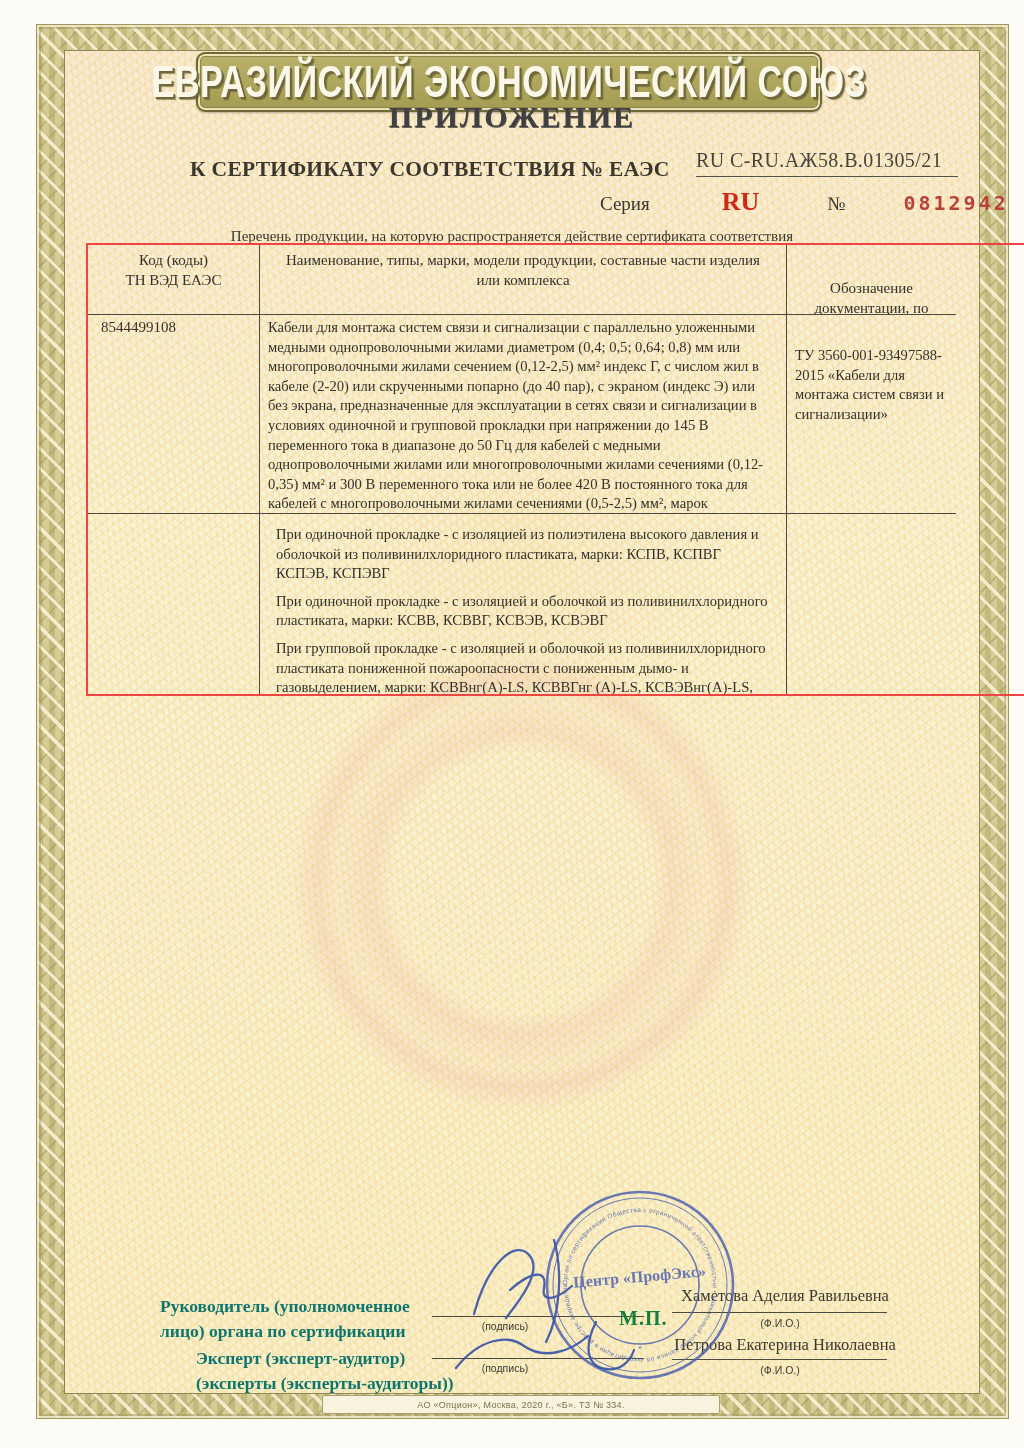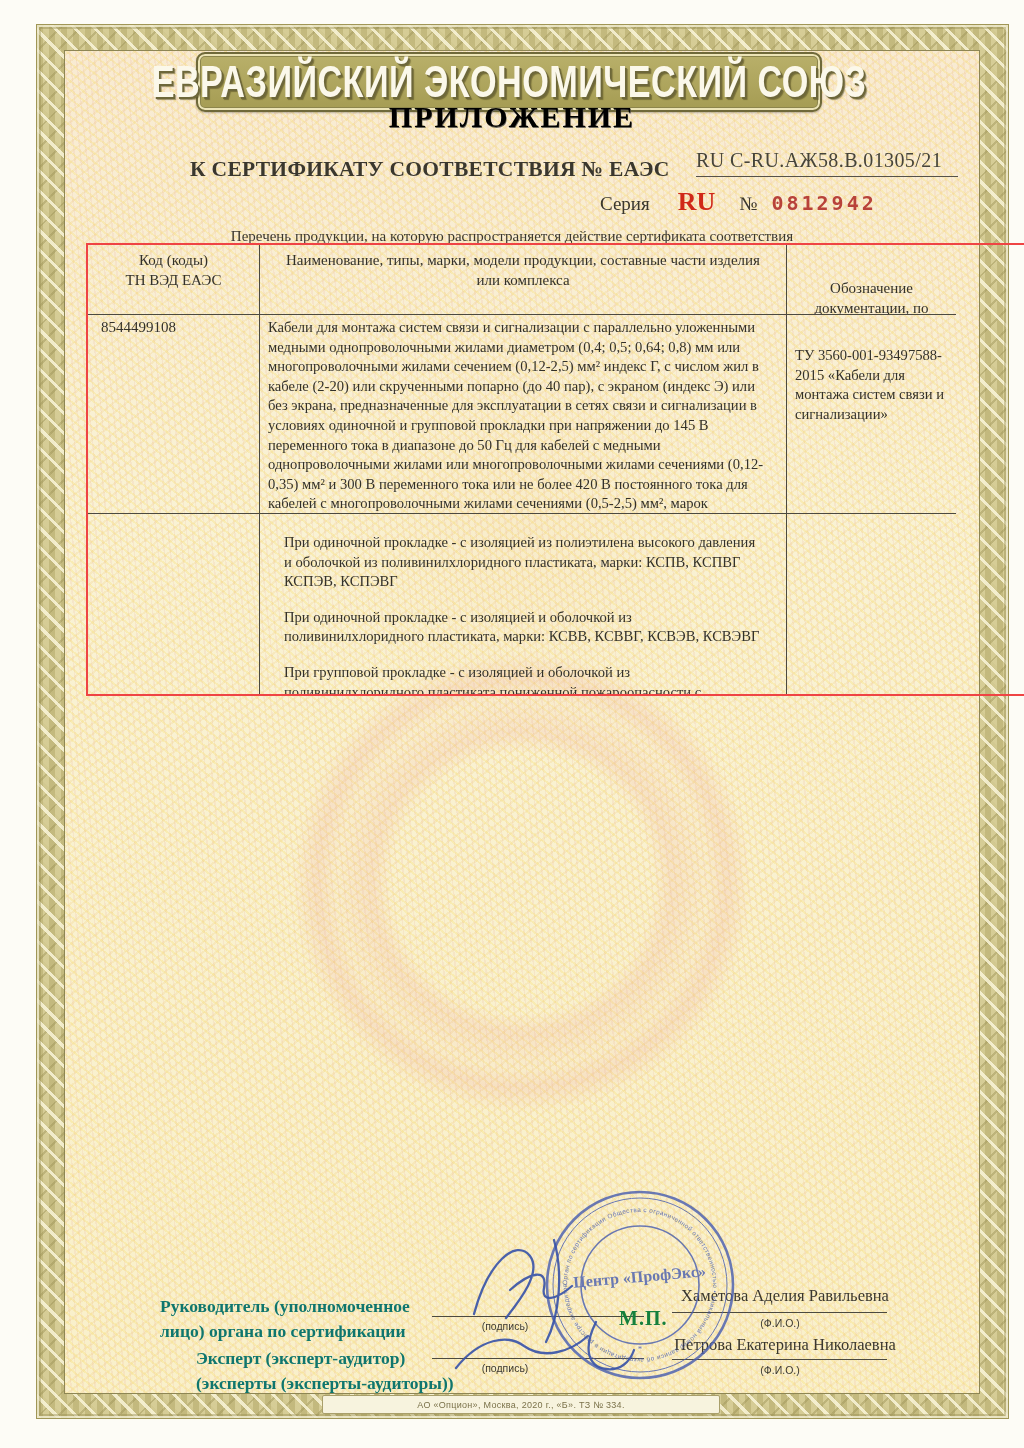--- a/index.html
+++ b/index.html
@@ -39,29 +39,29 @@
     display:flex;align-items:center;justify-content:center;margin-top:32px;
   }
   .banner-text{
     font-family:"Liberation Sans",sans-serif;font-weight:bold;font-size:38px;
     color:#fbf8ea;letter-spacing:0.5px;white-space:nowrap;
     transform:scale(.90,1.16);
     text-shadow:2px 2px 0 #6d673a, 3px 3px 1px rgba(80,72,30,.55);
   }
   .doc-title{
     position:absolute;top:100px;left:0;width:100%;text-align:center;
-    font-size:30px;font-weight:bold;letter-spacing:2px;color:#000000;
+    font-size:30px;font-weight:bold;letter-spacing:2px;color:#404040;
     text-shadow:.5px .5px 0 #6b675c;
   }
   .cert-label{position:absolute;left:190px;top:157px;font-size:21.5px;font-weight:bold;color:#3a372e;letter-spacing:.3px;}
   .cert-num{
     position:absolute;left:696px;top:149px;width:262px;font-size:20px;color:#46443a;
     border-bottom:1.5px solid #55524a;padding-bottom:4px;letter-spacing:.4px;white-space:nowrap;
   }
-  .series-row{position:absolute;left:600px;top:187px;display:flex;align-items:baseline;}
+  .series-row{position:absolute;left:600px;top:187px;display:flex;align-items:baseline;gap:44px;}
   .series-label{font-size:19px;color:#3a372e;}
   .series-ru{margin-left:28px;font-size:26px;font-weight:bold;color:#d02818;}
   .series-no{margin-left:24px;font-size:19px;color:#3a372e;}
   .series-serial{
     margin-left:14px;font-family:"DejaVu Sans Mono",monospace;font-size:20px;font-weight:bold;
     color:#b8423a;letter-spacing:3px;
   }
   .caption{position:absolute;top:228px;left:0;width:100%;text-align:center;font-size:15px;color:#3a372e;}
   
   .tbl{
@@ -69,21 +69,21 @@
     display:grid;grid-template-columns:172px 527px 169px;grid-template-rows:70px 199px 180px;
     border:2px solid #ef4444;box-sizing:border-box;
   }
   .cell{border-right:1.5px solid #4c4a40;border-bottom:1.5px solid #4c4a40;
     padding:3px 8px;font-size:14.6px;line-height:19.6px;color:#33312a;box-sizing:border-box;overflow:hidden;}
   .cell.lastcol{border-right:none;margin-top:28px;}
   .cell.lastrow{border-bottom:none;}
   .hdr{text-align:center;font-size:15px;line-height:20px;padding-top:5px;}
   .preline{white-space:pre-line;}
   .code-cell{padding-left:13px;font-size:15px;}
-  .marks p{margin:16px;}
+  .marks p{margin:8px;}
   
   .sig-label{position:absolute;left:160px;font-weight:bold;font-size:17.5px;line-height:25px;color:#0f766e;}
   .sig-label.head{top:1294px;}
   .sig-label.expert{top:1346px;margin-left:36px;}
   .sig-line{position:absolute;left:432px;width:212px;border-bottom:1px solid #4c4a40;}
   .sig-line.l1{top:1316px;}
   .sig-line.l2{top:1358px;}
   .small-cap{position:absolute;font-family:"Liberation Sans",sans-serif;font-size:10.5px;color:#3c3a32;text-align:center;}
   .cap-sign1{left:425px;top:1320px;width:160px;}
   .cap-sign2{left:425px;top:1362px;width:160px;}

